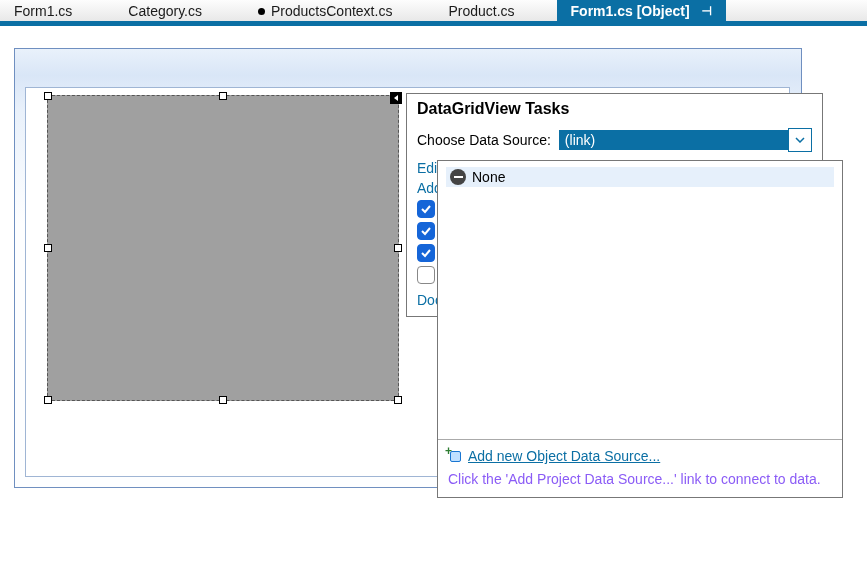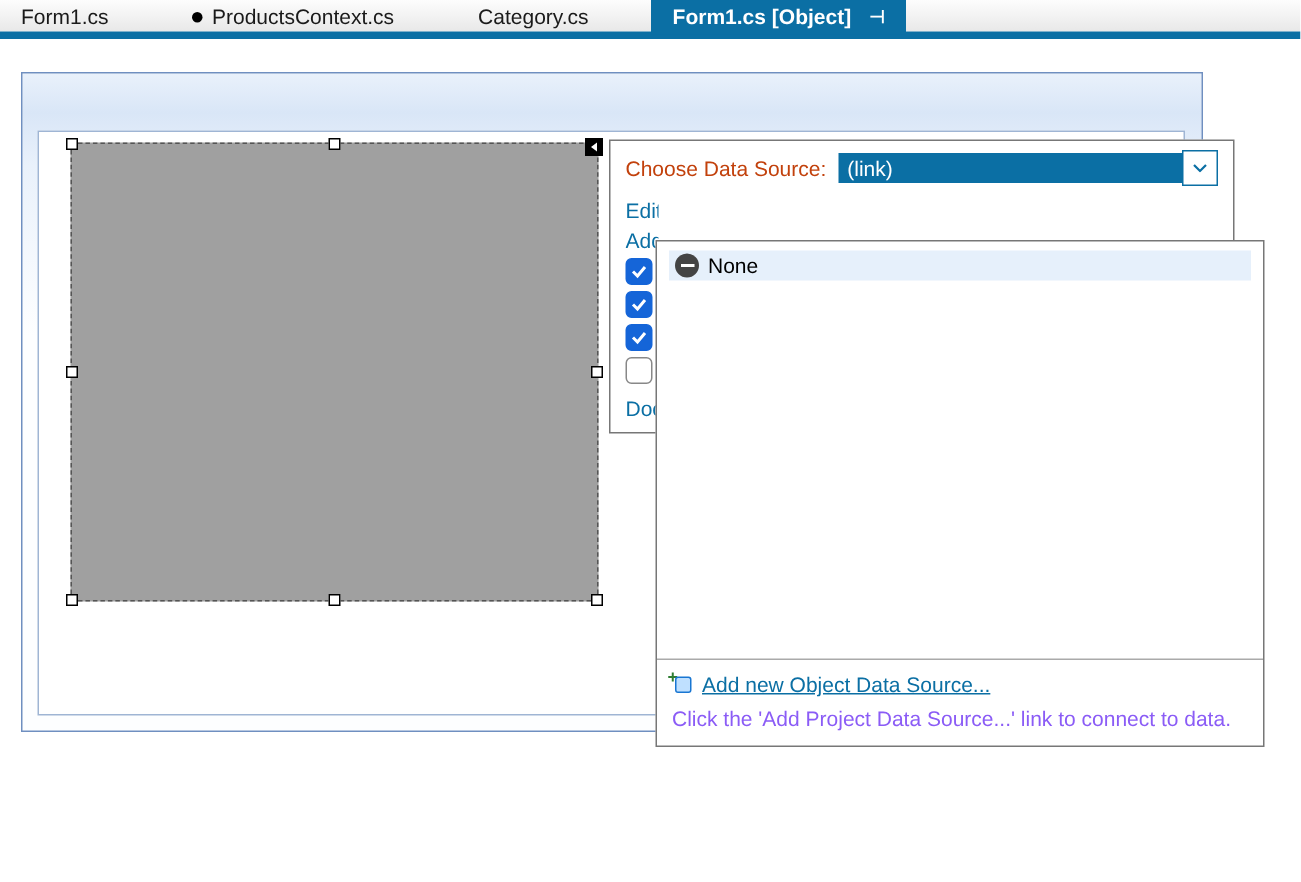--- a/index.html
+++ b/index.html
@@ -23,21 +23,21 @@
     .dgv{position:absolute;left:21px;top:7px;width:352px;height:306px;background:#a0a0a0;border:1px dashed #555;}
     .handle{position:absolute;width:8px;height:8px;background:#fff;border:1px solid #000;}
     .h-tl{left:-4px;top:-4px;} .h-t{left:50%;top:-4px;margin-left:-4px;} .h-tr{right:-4px;top:-4px;}
     .h-l{left:-4px;top:50%;margin-top:-4px;} .h-r{right:-4px;top:50%;margin-top:-4px;}
     .h-bl{left:-4px;bottom:-4px;} .h-b{left:50%;bottom:-4px;margin-left:-4px;} .h-br{right:-4px;bottom:-4px;}
     .smarttag{position:absolute;right:-4px;top:-4px;width:12px;height:12px;background:#000;color:#fff;display:flex;align-items:center;justify-content:center;}
     .smarttag::after{content:"";border-right:4px solid #fff;border-top:3px solid transparent;border-bottom:3px solid transparent;display:block;}
     .tasks{position:absolute;left:406px;top:93px;width:417px;background:#fff;border:1px solid #777;padding:6px 10px 8px;}
     .tasks h3{font-size:16px;font-weight:700;margin-bottom:10px;}
     .task-row{display:flex;align-items:center;gap:8px;margin-bottom:8px;}
-    .ds-label{color:#c2410c;}
+    .ds-label{color:#000000;}
     .ds-combo{flex:1;display:flex;align-items:center;}
     .ds-val{flex:1;background:#0b6fa4;color:#fff;padding:2px 6px;}
     .ds-btn{width:24px;height:24px;border:1px solid #0b6fa4;background:#fff;display:flex;align-items:center;justify-content:center;}
     .ds-btn svg{width:10px;height:6px;}
     .linkish{color:#0b6fa4;cursor:pointer;margin:2px 0 4px;}
     .cb-row{display:flex;align-items:center;gap:8px;margin:4px 0;}
     .cb{width:18px;height:18px;border-radius:4px;border:1px solid #888;display:flex;align-items:center;justify-content:center;}
     .cb.checked{background:#1565d8;border-color:#1565d8;}
     .cb.checked svg{stroke:#fff;}
     .dock{color:#0b6fa4;margin-top:8px;}
@@ -57,25 +57,28 @@
     .clip{overflow:hidden;white-space:nowrap;}
   </style>
 </head>
 <body>
 
 <div class="tabstrip">
   <div class="tab">
       <span>Form1.cs</span>
     </div>
   <div class="tab">
+      <span>Category.cs</span>
+    </div>
+  <div class="tab">
       <span class="dirty"></span>
       <span>ProductsContext.cs</span>
     </div>
   <div class="tab">
-      <span>Category.cs</span>
+      <span>Product.cs</span>
     </div>
   <div class="tab active">
       <span>Form1.cs [Object]</span>
       <span class="close-x">⊣</span>
     </div>
 </div>
 
 <div class="design-surface">
   <div class="form-client">
     <div class="dgv">
@@ -86,20 +89,21 @@
       <span class="handle h-r"></span>
       <span class="handle h-bl"></span>
       <span class="handle h-b"></span>
       <span class="handle h-br"></span>
       <span class="smarttag"></span>
     </div>
   </div>
 </div>
 
 <div class="tasks">
+  <h3>DataGridView Tasks</h3>
   <div class="task-row">
     <span class="ds-label">Choose Data Source:</span>
     <div class="ds-combo">
       <span class="ds-val">(link)</span>
       <span class="ds-btn">
           <svg viewBox="0 0 10 6">
             <polyline points="1,1 5,5 9,1" fill="none" stroke="#0b6fa4" stroke-width="1.5"></polyline>
           </svg>
         </span>
     </div>

